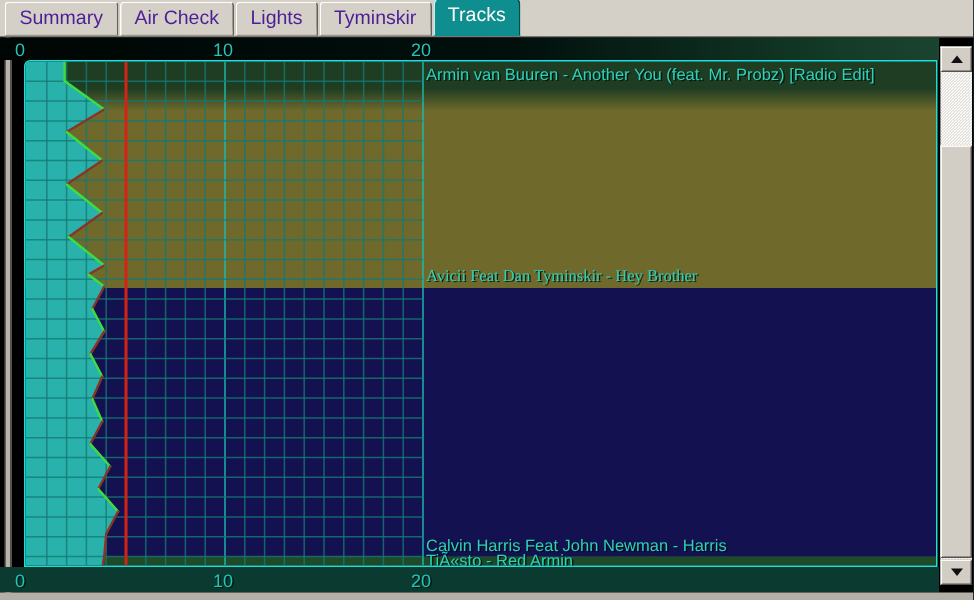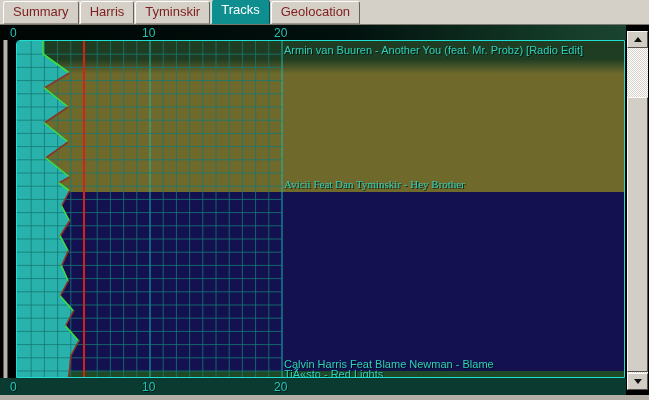--- a/index.html
+++ b/index.html
@@ -1,21 +1,21 @@
 <!DOCTYPE html>
 <html><head>
 <meta charset="utf-8">
 <style>
   html,body{margin:0;padding:0;background:#222;}
   .screen{position:relative;width:649px;height:400px;background:#000;overflow:hidden;
           font-family:"Liberation Sans",sans-serif;}
   
   .tabbar{position:absolute;top:0;left:0;width:649px;height:25px;background:#d4d0c8;
           border-bottom:1px solid #7b776f;box-sizing:border-box;display:flex;align-items:flex-end;padding-left:3px;}
-  .tab{height:21px;line-height:20px;padding:0 9px;background:#d4d0c8;color:#7f1d1d;font-size:13px;
+  .tab{height:21px;line-height:20px;padding:0 9px;background:#d4d0c8;color:#4c1d95;font-size:13px;
        border:1px solid;border-color:#fdfcfa #64605a #9b978f #fdfcfa;border-radius:3px 3px 0 0;
        margin-right:1px;cursor:default;white-space:nowrap;}
   .tab.selected{height:24px;line-height:22px;background:#0e8e8e;color:#fff;
        border-color:#bff2ee #064d4d #0e8e8e #bff2ee;border-radius:5px 5px 0 0;z-index:2;}
   
   .chart-bg{position:absolute;top:25px;left:0;width:649px;height:375px;background:#000;}
   .left-strip{position:absolute;top:0;left:3px;width:5px;height:375px;
        background:linear-gradient(90deg,#635f58 0 1px,#b7b3ab 1px 4px,#55524c 4px 5px);}
   .top-strip{position:absolute;top:0;left:0;width:626px;height:15px;
        background:linear-gradient(90deg,#000604 0%,#01100d 55%,#143c28 90%,#1b4430 100%);}
@@ -46,24 +46,24 @@
   .sb-thumb{position:absolute;left:0;top:49px;width:21px;height:275px;background:#d2cec6;box-sizing:border-box;
         border:1px solid;border-color:#fbfaf8 #55524c #55524c #fbfaf8;}
 </style>
 </head>
 <body>
 
 <div class="screen">
 
   <div class="tabbar">
     <div class="tab">Summary</div>
-    <div class="tab">Harris</div>
+    <div class="tab">Air Check</div>
+    <div class="tab">Lights</div>
     <div class="tab">Tyminskir</div>
     <div class="tab selected">Tracks</div>
-    <div class="tab">Geolocation</div>
   </div>
 
   <div class="chart-bg">
     <div class="left-strip"></div>
     <div class="top-strip"></div>
     <div class="bottom-strip"></div>
     <div class="gray-bottom"></div>
 
     <span class="tick top" style="left:10px">0</span>
     <span class="tick top" style="left:142px">10</span>
@@ -152,22 +152,22 @@
           <line x1="51.16" y1="240" x2="43.24" y2="255" stroke="#8a3425" stroke-width="1.6" stroke-linecap="round"></line>
           <line x1="43.24" y1="255" x2="56.44" y2="270" stroke="#3ddd3f" stroke-width="1.6" stroke-linecap="round"></line>
           <line x1="56.44" y1="270" x2="48.519999999999996" y2="285" stroke="#8a3425" stroke-width="1.6" stroke-linecap="round"></line>
           <line x1="48.519999999999996" y1="285" x2="61.71999999999999" y2="300" stroke="#3ddd3f" stroke-width="1.6" stroke-linecap="round"></line>
           <line x1="61.71999999999999" y1="300" x2="53.8" y2="315" stroke="#8a3425" stroke-width="1.6" stroke-linecap="round"></line>
           <line x1="53.8" y1="315" x2="52.48" y2="330" stroke="#8a3425" stroke-width="1.6" stroke-linecap="round"></line>
           <line x1="52.48" y1="330" x2="51.16" y2="338" stroke="#8a3425" stroke-width="1.6" stroke-linecap="round"></line>
         </svg>
         <div class="track-label" style="top: 3px;">Armin van Buuren - Another You (feat. Mr. Probz) [Radio Edit]</div>
         <div class="track-label" style="top: 137px; font-family: Liberation Serif, serif;">Avicii Feat Dan Tyminskir - Hey Brother</div>
-        <div class="track-label" style="top: 317px;">Calvin Harris Feat Blame Newman - Blame</div>
-        <div class="track-label" style="top: 327px;">TiÃ«sto - Red Lights</div>
+        <div class="track-label" style="top: 317px;">Calvin Harris Feat John Newman - Harris</div>
+        <div class="track-label" style="top: 327px;">TiÃ«sto - Red Armin</div>
       </div>
 
     <div class="vscroll">
       <div class="sb-btn sb-up">
         <span class="tri-up"></span>
       </div>
       <div class="sb-track">
         <div class="sb-thumb"></div>
       </div>
       <div class="sb-btn sb-down">

